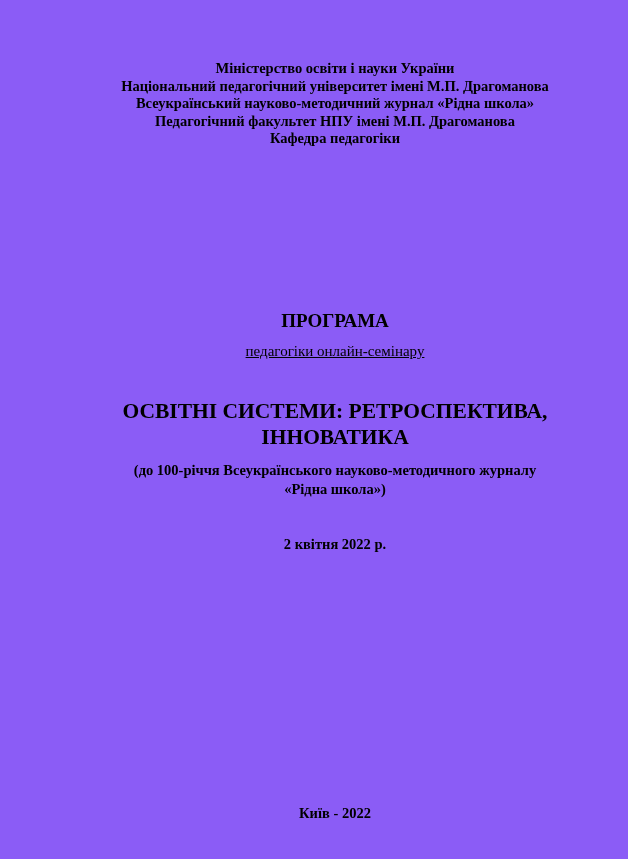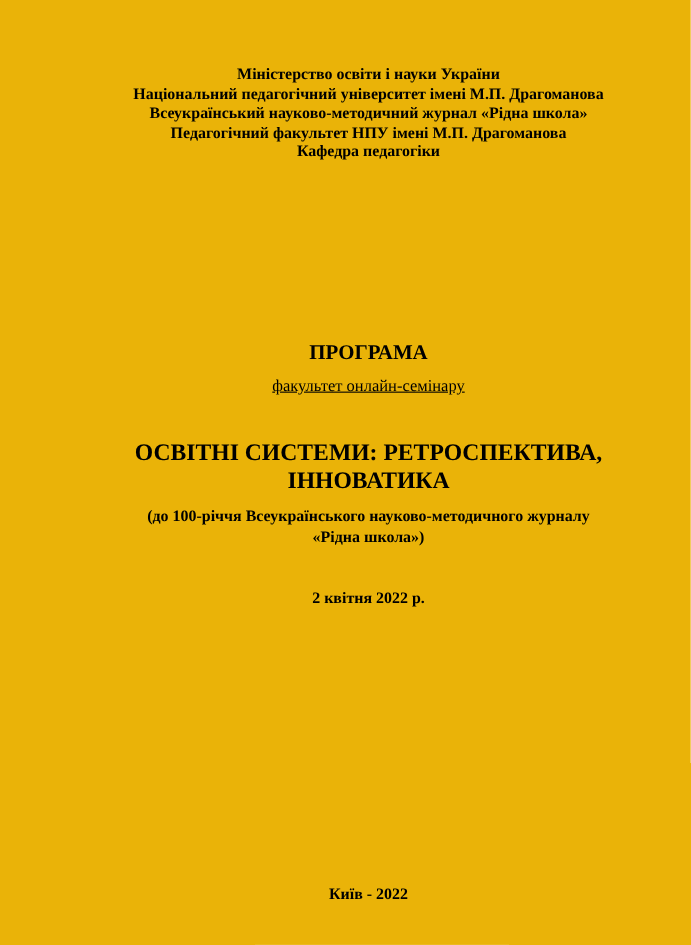--- a/index.html
+++ b/index.html
@@ -13,21 +13,21 @@
       position: relative;
       overflow: hidden;
       font-family: "Liberation Serif", "DejaVu Serif", serif;
       color: #000000;
     }
     .page {
       position: absolute;
       left: 0; top: 0;
       width: 628px;
       height: 859px;
-      background: #eab308;
+      background: #8b5cf6;
     }
     .center {
       position: absolute;
       left: 0;
       width: 670px;
       text-align: center;
     }
     .header {
       top: 60px;
       font-weight: bold;
@@ -81,21 +81,21 @@
     <div>Міністерство освіти і науки України</div>
     <div>Національний педагогічний університет імені М.П. Драгоманова</div>
     <div>Всеукраїнський науково-методичний журнал «Рідна школа»</div>
     <div>Педагогічний факультет НПУ імені М.П. Драгоманова</div>
     <div>Кафедра педагогіки</div>
   </div>
 
   <div class="center program-title">ПРОГРАМА</div>
 
   <div class="center seminar">
-    <span>факультет онлайн-семінару</span>
+    <span>педагогіки онлайн-семінару</span>
   </div>
 
   <div class="center main-title">
     <div>ОСВІТНІ СИСТЕМИ: РЕТРОСПЕКТИВА,</div>
     <div>ІННОВАТИКА</div>
   </div>
 
   <div class="center subtitle">
     <div>(до 100-річчя Всеукраїнського науково-методичного журналу</div>
     <div>«Рідна школа»)</div>

